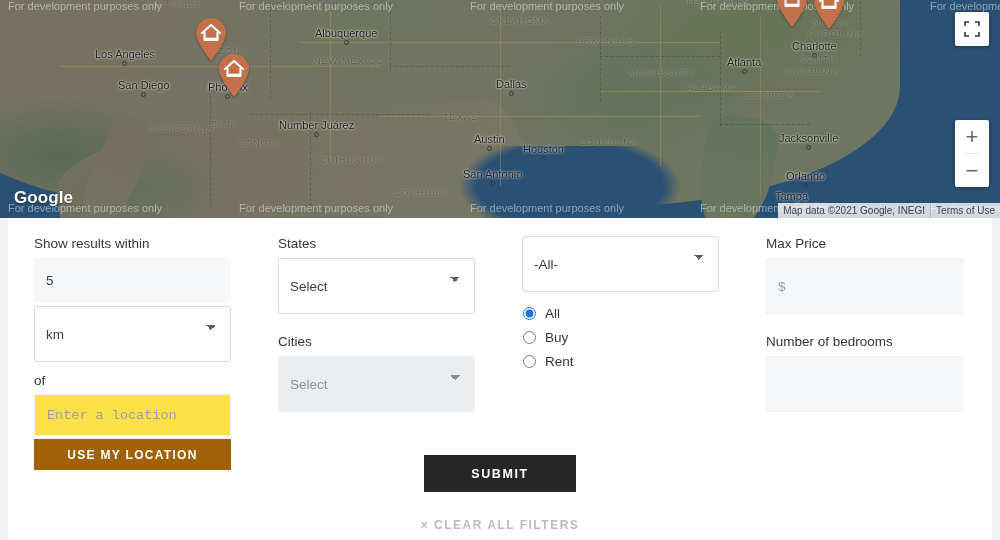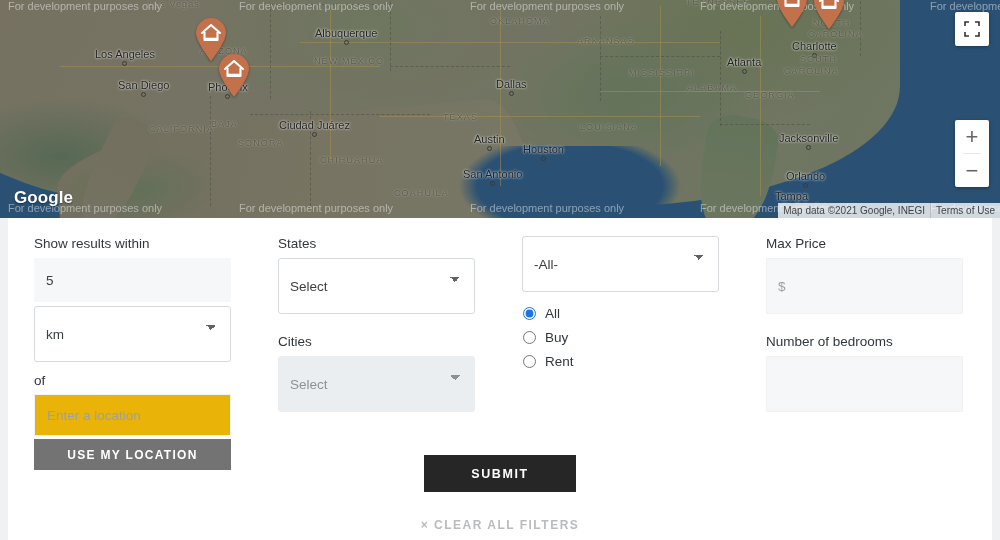--- a/index.html
+++ b/index.html
@@ -232,29 +232,29 @@
   #dist-number {
     width: 197px; height: 44px;
     background: #f6f7f8; border: none; border-radius: 1px;
     font-size: 13.5px; color: #3c4043; padding: 0 12px;
     font-family: "Liberation Sans", sans-serif; outline: none;
   }
   #dist-unit { margin-top: 4px; }
   #of-label { margin: 11px 0 6px; font-size: 13.5px; color: #32373c; }
   #loc-input {
     width: 197px; height: 42px;
-    background: #eab308; border: 1px solid #f2f3f4; border-radius: 1px;
+    background: #fde047; border: 1px solid #f2f3f4; border-radius: 1px;
     font-size: 13.5px; color: #3c4043; padding: 0 12px;
-    font-family: Liberation Sans, sans-serif; outline: none;
+    font-family: Liberation Mono, monospace; outline: none;
   }
   #loc-input::placeholder { color: #9aa0a6; }
   #use-loc-btn {
     margin-top: 3px;
     width: 197px; height: 31px;
-    background: #737373;
+    background: #a16207;
     border: none; color: #fff;
     font-size: 12px; letter-spacing: 1.3px; font-weight: 700;
     font-family: "Liberation Sans", sans-serif;
     cursor: pointer;
     display: flex; align-items: center; justify-content: center;
   }
 
   
   #radios { margin-top: 14px; }
   .radio-row {
@@ -316,41 +316,41 @@
       <div class="border v" style="left:310px; top:115px;height:95px;"></div>
       <div class="border" style="left:250px; top:118px;width:180px;"></div>
 
       <div id="map-tint"></div>
 
       <div id="map-labels">
           <div class="city" style="left: 95px; top: 52px;"><span>Los Angeles</span><span class="dot"></span></div>
           <div class="city" style="left: 118px; top: 83px;"><span>San Diego</span><span class="dot"></span></div>
           <div class="city" style="left: 208px; top: 85px;"><span>Phoenix</span><span class="dot"></span></div>
           <div class="city" style="left: 315px; top: 31px;"><span>Albuquerque</span><span class="dot"></span></div>
-          <div class="city" style="left: 279px; top: 123px;"><span>Ciudad Juárez</span><span class="dot"></span></div>
+          <div class="city" style="left: 279px; top: 123px;"><span>Number Juárez</span><span class="dot"></span></div>
           <div class="city" style="left: 496px; top: 82px;"><span>Dallas</span><span class="dot"></span></div>
           <div class="city" style="left: 474px; top: 137px;"><span>Austin</span><span class="dot"></span></div>
           <div class="city" style="left: 523px; top: 147px;"><span>Houston</span><span class="dot"></span></div>
           <div class="city" style="left: 463px; top: 172px;"><span>San Antonio</span><span class="dot"></span></div>
           <div class="city" style="left: 727px; top: 60px;"><span>Atlanta</span><span class="dot"></span></div>
           <div class="city" style="left: 792px; top: 44px;"><span>Charlotte</span><span class="dot"></span></div>
           <div class="city" style="left: 779px; top: 136px;"><span>Jacksonville</span><span class="dot"></span></div>
           <div class="city" style="left: 786px; top: 174px;"><span>Orlando</span><span class="dot"></span></div>
           <div class="city" style="left: 775px; top: 194px;"><span>Tampa</span><span class="dot"></span></div>
           <div class="region" style="left: 148px; top: 3px;">Las Vegas</div>
           <div class="region" style="left: 490px; top: 20px;">OKLAHOMA</div>
           <div class="region" style="left: 577px; top: 40px;">ARKANSAS</div>
           <div class="region" style="left: 686px; top: 1px;">TENNESSEE</div>
           <div class="region" style="left: 629px; top: 72px;">MISSISSIPPI</div>
           <div class="region" style="left: 687px; top: 87px;">ALABAMA</div>
           <div class="region" style="left: 745px; top: 94px;">GEORGIA</div>
           <div class="region" style="left: 314px; top: 60px;">NEW MEXICO</div>
           <div class="region" style="left: 200px; top: 50px;">ARIZONA</div>
           <div class="region" style="left: 443px; top: 116px;">TEXAS</div>
-          <div class="region" style="left: 580px; top: 126px;">LOUISIANA</div>
+          <div class="region" style="left: 580px; top: 141px;">LOUISIANA</div>
           <div class="region" style="left: 167px; top: 123px; margin-left: 44px;">BAJA</div>
           <div class="region" style="left: 149px; top: 128px;">CALIFORNIA</div>
           <div class="region" style="left: 238px; top: 142px;">SONORA</div>
           <div class="region" style="left: 320px; top: 159px;">CHIHUAHUA</div>
           <div class="region" style="left: 394px; top: 192px;">COAHUILA</div>
           <div class="region" style="left: 789px; top: 58px; margin-left: 11px;">SOUTH</div>
           <div class="region" style="left: 784px; top: 70px;">CAROLINA</div>
           <div class="region" style="left: 813px; top: 22px;">NORTH</div>
           <div class="region" style="left: 808px; top: 33px;">CAROLINA</div>
           <div class="region" style="left: 782px; top: 205px;">FLORIDA</div>

